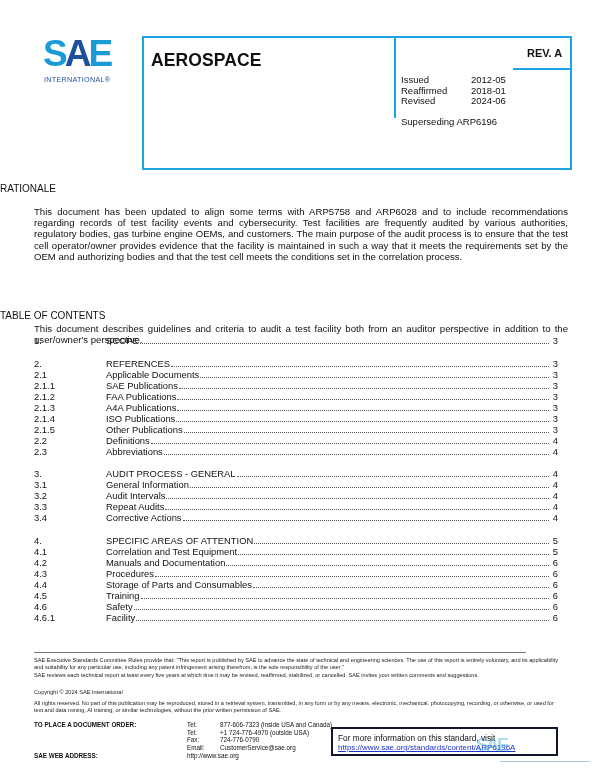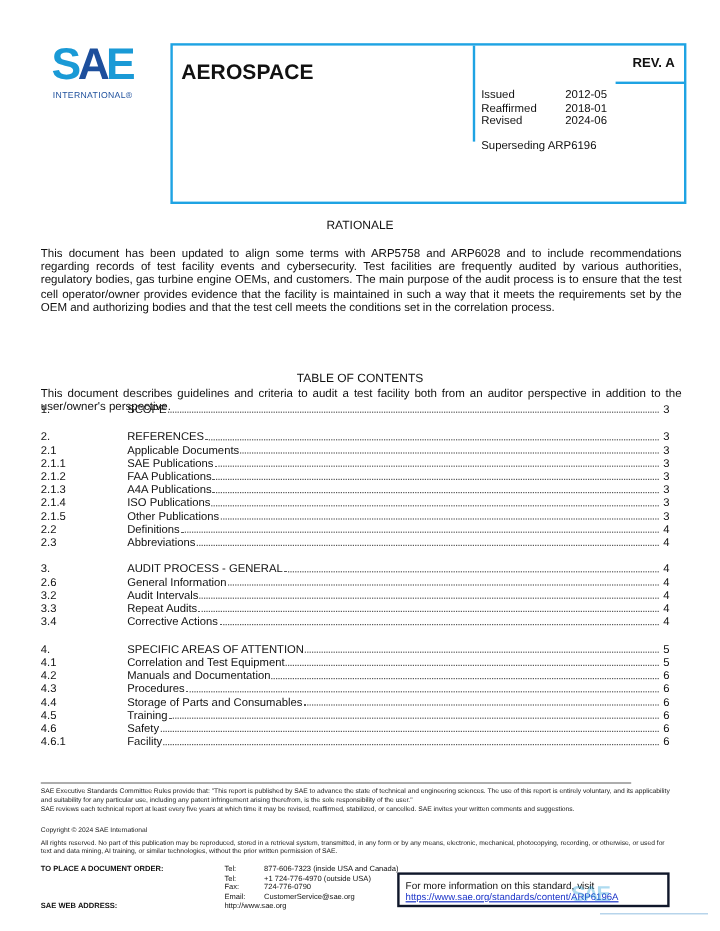--- a/index.html
+++ b/index.html
@@ -23,21 +23,21 @@
     .title-line { font-size: 17.5px; font-weight: bold; line-height: 20px; letter-spacing: 0.1px; }
     .num-cell { left: 252px; top: 0; width: 117px; height: 32px; border-right: 2px solid #1ea3e3; border-bottom: 2px solid #1ea3e3; padding: 9px 0 0 5px; font-size: 11px; font-weight: bold; }
     .rev-cell { left: 369px; top: 0; width: 57px; height: 32px; border-bottom: 2px solid #1ea3e3; padding: 9px 0 0 14px; font-size: 11px; font-weight: bold; }
     .dates-cell { left: 252px; top: 32px; width: 174px; height: 69px; padding: 5px 0 0 5px; font-size: 9.5px; line-height: 10.5px; }
     .date-row { display: flex; }
     .date-label { width: 70px; }
     .supersede { margin-top: 10px; }
     .subject-cell { left: 0; top: 101px; width: 426px; height: 29px; border-top: 2px solid #1ea3e3; text-align: center; padding-top: 9px; font-size: 10px; }
 
     
-    .heading-center { left: 0; width: 600px; text-align: center; font-size: 10px; }
+    .heading-center { left: 0; width: 600px; text-align: left; font-size: 10px; }
     .para { left: 34px; width: 534px; font-size: 9.6px; line-height: 11.2px; text-align: justify; }
 
     
     .toc { left: 34px; top: 335px; width: 524px; font-size: 9.4px; }
     .toc-row { display: flex; align-items: baseline; height: 11px; line-height: 11px; }
     .toc-gap { height: 11.5px; }
     .toc-num { width: 72px; flex: none; }
     .toc-title { flex: none; white-space: nowrap; }
     .toc-dots { flex: 1; border-bottom: 1px dotted #555; margin: 0 1px 2px 1px; height: 1px; }
     .toc-page { flex: none; width: 8px; text-align: right; }
@@ -154,21 +154,21 @@
       <span class="toc-page">4</span>
     </div>
     <div class="toc-gap"></div>
     <div class="toc-row">
       <span class="toc-num">3.</span>
       <span class="toc-title">AUDIT PROCESS - GENERAL</span>
       <span class="toc-dots"></span>
       <span class="toc-page">4</span>
     </div>
     <div class="toc-row">
-      <span class="toc-num">2.6</span>
+      <span class="toc-num">3.1</span>
       <span class="toc-title">General Information</span>
       <span class="toc-dots"></span>
       <span class="toc-page">4</span>
     </div>
     <div class="toc-row">
       <span class="toc-num">3.2</span>
       <span class="toc-title">Audit Intervals</span>
       <span class="toc-dots"></span>
       <span class="toc-page">4</span>
     </div>

